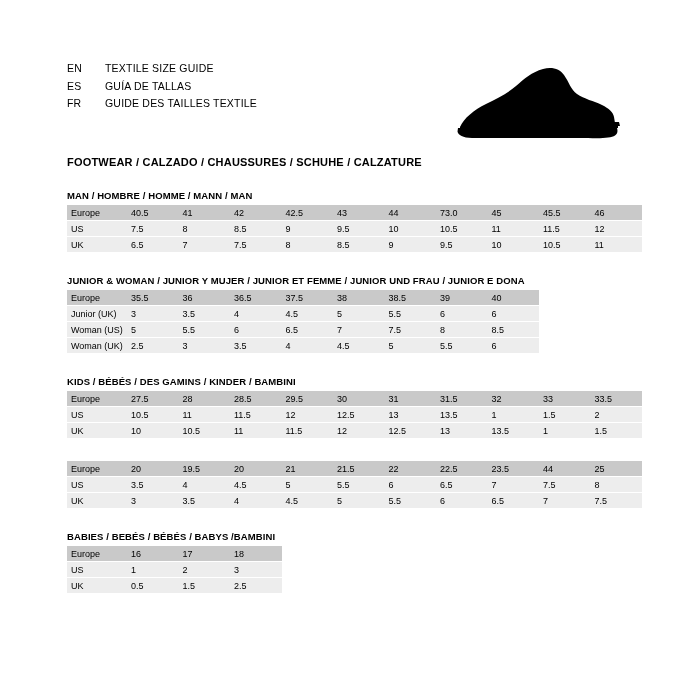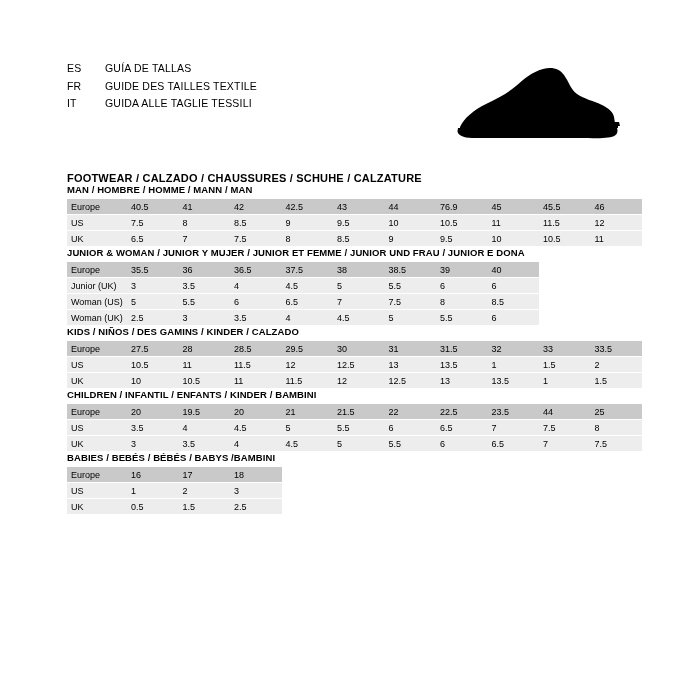--- a/index.html
+++ b/index.html
@@ -49,25 +49,26 @@
     right: 10px;
     top: -2px;
     width: 215px;
     height: 90px;
   }
 
   .section-title {
     font-size: 11px;
     font-weight: bold;
     letter-spacing: 0.2px;
-    margin-top: 20px;
+    margin-top: 4px;
     margin-bottom: 0;
   }
 
   .group {
+    margin-top: 22px;
   }
   .group-title {
     font-size: 9.5px;
     font-weight: bold;
     letter-spacing: 0.1px;
     margin-bottom: 4px;
   }
 
   table.size {
     border-collapse: collapse;
@@ -94,31 +95,31 @@
 
   
 </style>
 </head>
 <body>
 
 <div class="page">
 
   <div class="header">
     <div class="lang-list">
+        <div class="lang-row">
+          <span class="lang-code">EN</span>
+          <span class="lang-title">TEXTILE SIZE GUIDE</span>
+        </div>
         <div class="lang-row">
           <span class="lang-code">ES</span>
           <span class="lang-title">GUÍA DE TALLAS</span>
         </div>
         <div class="lang-row">
           <span class="lang-code">FR</span>
           <span class="lang-title">GUIDE DES TAILLES TEXTILE</span>
-        </div>
-        <div class="lang-row">
-          <span class="lang-code">IT</span>
-          <span class="lang-title">GUIDA ALLE TAGLIE TESSILI</span>
         </div>
       </div>
     <svg class="shoe" viewBox="0 0 215 90" xmlns="http://www.w3.org/2000/svg">
       <path fill="#000000" d="M48 67 C52 58 62 50 74 44 C86 38 96 33 104 26 C112 19 120 12 131 9 C140 6.5 148 9 152 15 C157 22 159 30 165 34 C172 39 182 41 190 45 C197 48.5 201 52 202 57 L203 63 L206 63 L206 68 L48 68 Z"></path>
       <path fill="#000000" d="M46 68 L205 68 C206 71 205.5 74 203 75.5 C199 78 190 78.5 176 78 L60 78 C51 78 46 75 45.5 71.5 Z"></path>
       <path fill="#000000" d="M198 62 L207 62 L208 66 L199 66 Z"></path>
     </svg>
   </div>
 
   <div class="section-title">FOOTWEAR / CALZADO / CHAUSSURES / SCHUHE / CALZATURE</div>
@@ -142,21 +143,21 @@
           </colgroup>
           <tbody>
             <tr class="head">
               <td class="label">Europe</td>
               <td>40.5</td>
               <td>41</td>
               <td>42</td>
               <td>42.5</td>
               <td>43</td>
               <td>44</td>
-              <td>76.9</td>
+              <td>73.0</td>
               <td>45</td>
               <td>45.5</td>
               <td>46</td>
             </tr>
             <tr class="body">
               <td class="label">US</td>
               <td>7.5</td>
               <td>8</td>
               <td>8.5</td>
               <td>9</td>
@@ -239,21 +240,21 @@
               <td>4</td>
               <td>4.5</td>
               <td>5</td>
               <td>5.5</td>
               <td>6</td>
             </tr>
           </tbody>
         </table>
       </div>
       <div class="group">
-        <div class="group-title">KIDS / NIÑOS / DES GAMINS / KINDER / CALZADO</div>
+        <div class="group-title">KIDS / BÉBÉS / DES GAMINS / KINDER / BAMBINI</div>
         <table class="size" style="width: 575px;">
           <colgroup>
             <col style="width: 60px;">
             <col style="width: 51.5px;">
             <col style="width: 51.5px;">
             <col style="width: 51.5px;">
             <col style="width: 51.5px;">
             <col style="width: 51.5px;">
             <col style="width: 51.5px;">
             <col style="width: 51.5px;">
@@ -298,21 +299,20 @@
               <td>12.5</td>
               <td>13</td>
               <td>13.5</td>
               <td>1</td>
               <td>1.5</td>
             </tr>
           </tbody>
         </table>
       </div>
       <div class="group">
-        <div class="group-title">CHILDREN / INFANTIL / ENFANTS / KINDER / BAMBINI</div>
         <table class="size" style="width: 575px;">
           <colgroup>
             <col style="width: 60px;">
             <col style="width: 51.5px;">
             <col style="width: 51.5px;">
             <col style="width: 51.5px;">
             <col style="width: 51.5px;">
             <col style="width: 51.5px;">
             <col style="width: 51.5px;">
             <col style="width: 51.5px;">

